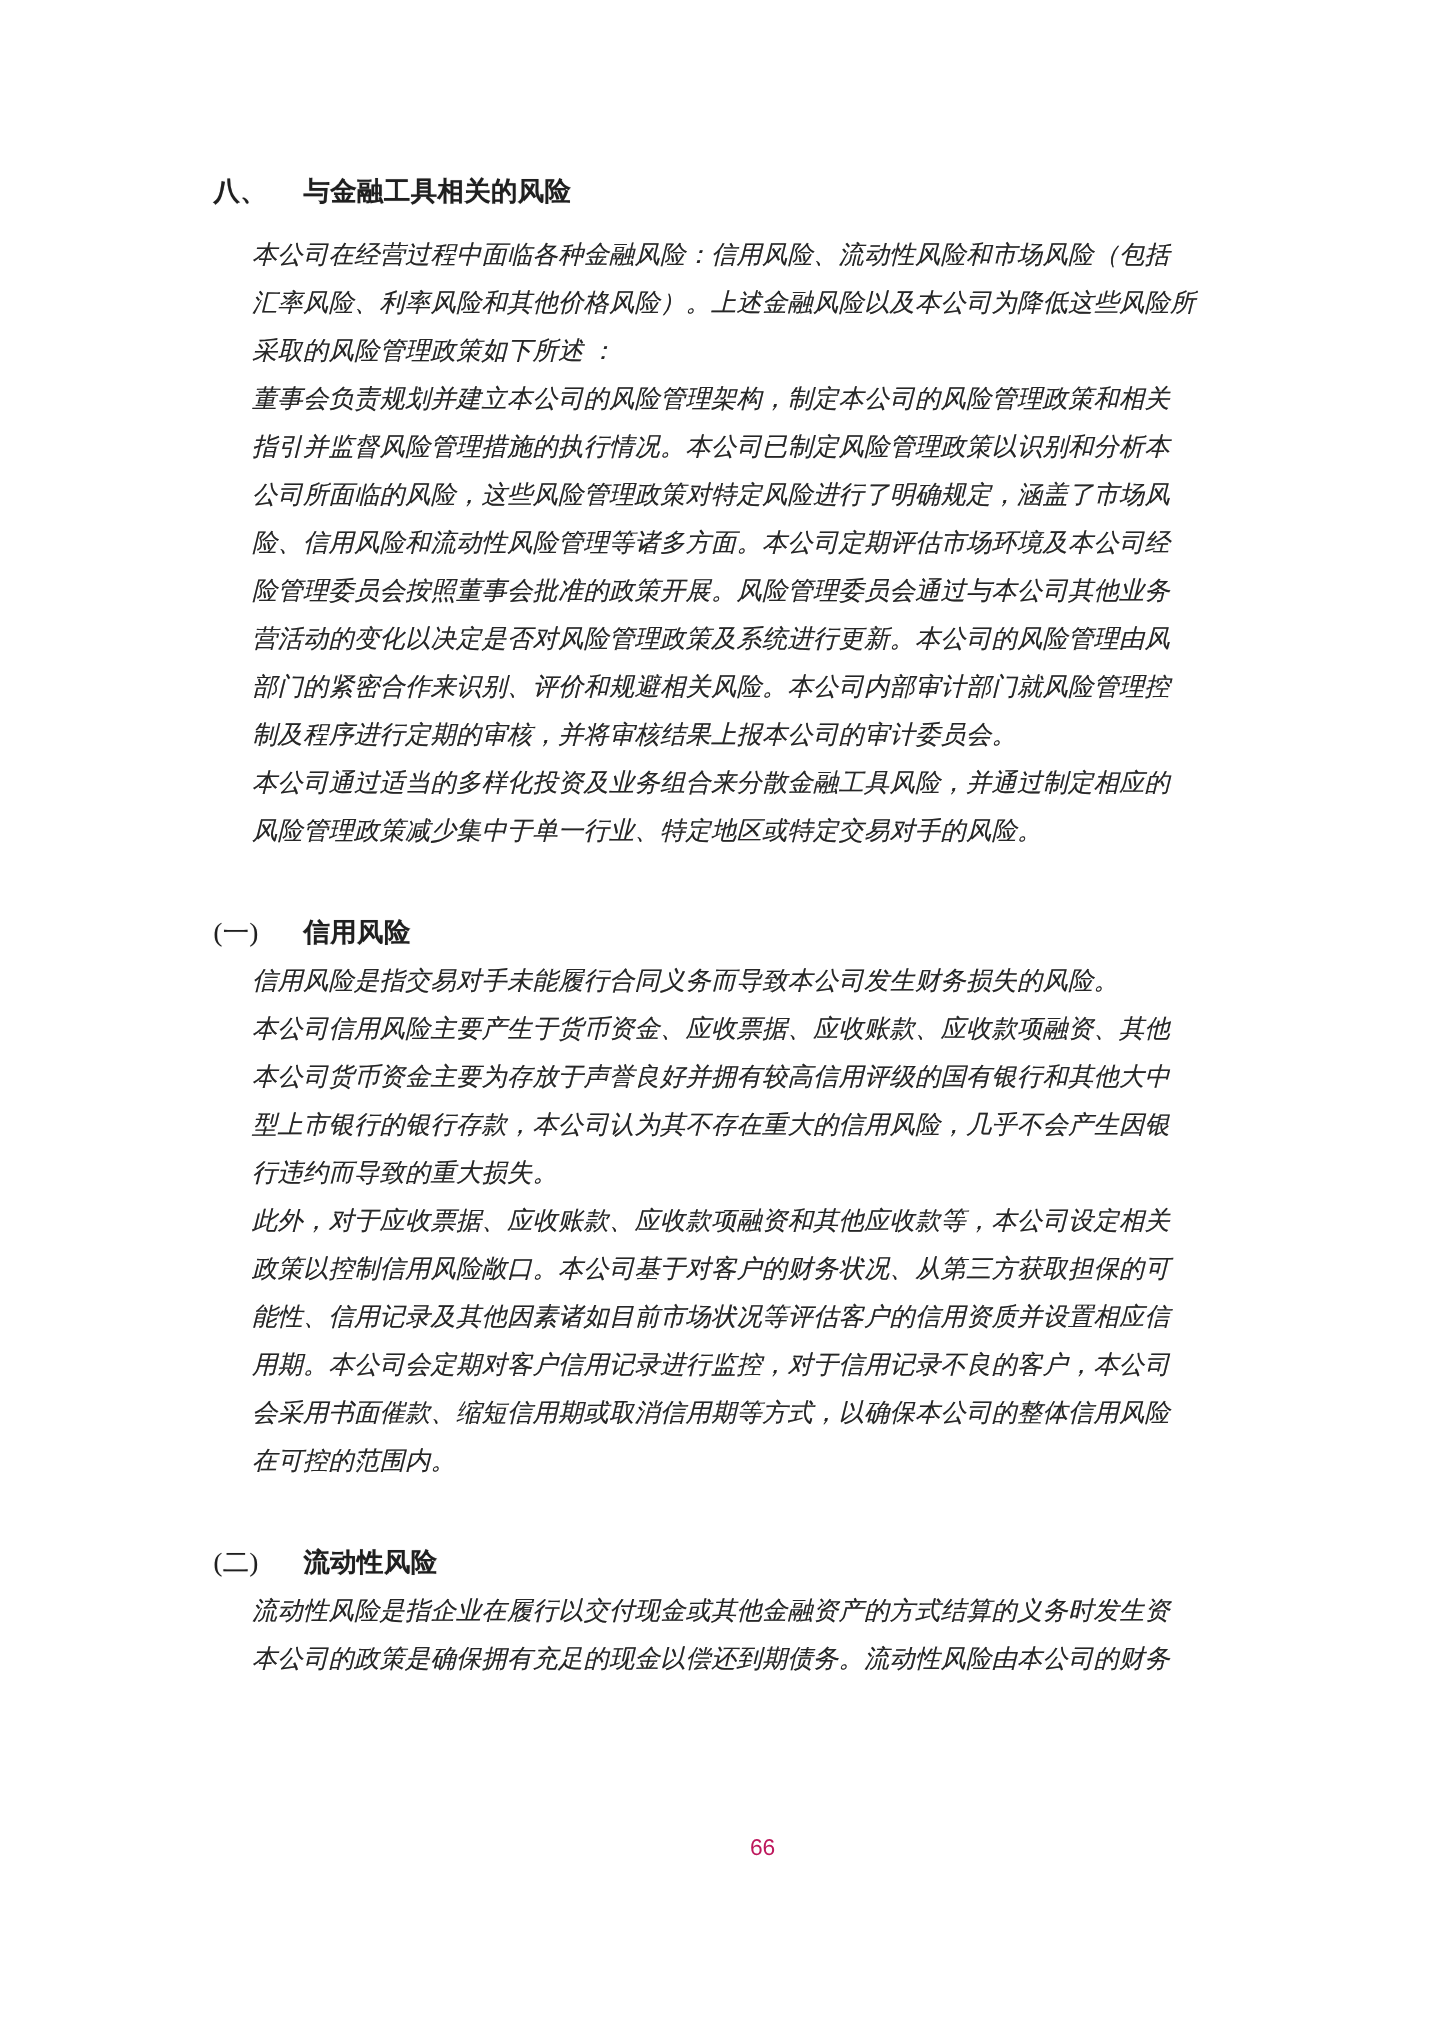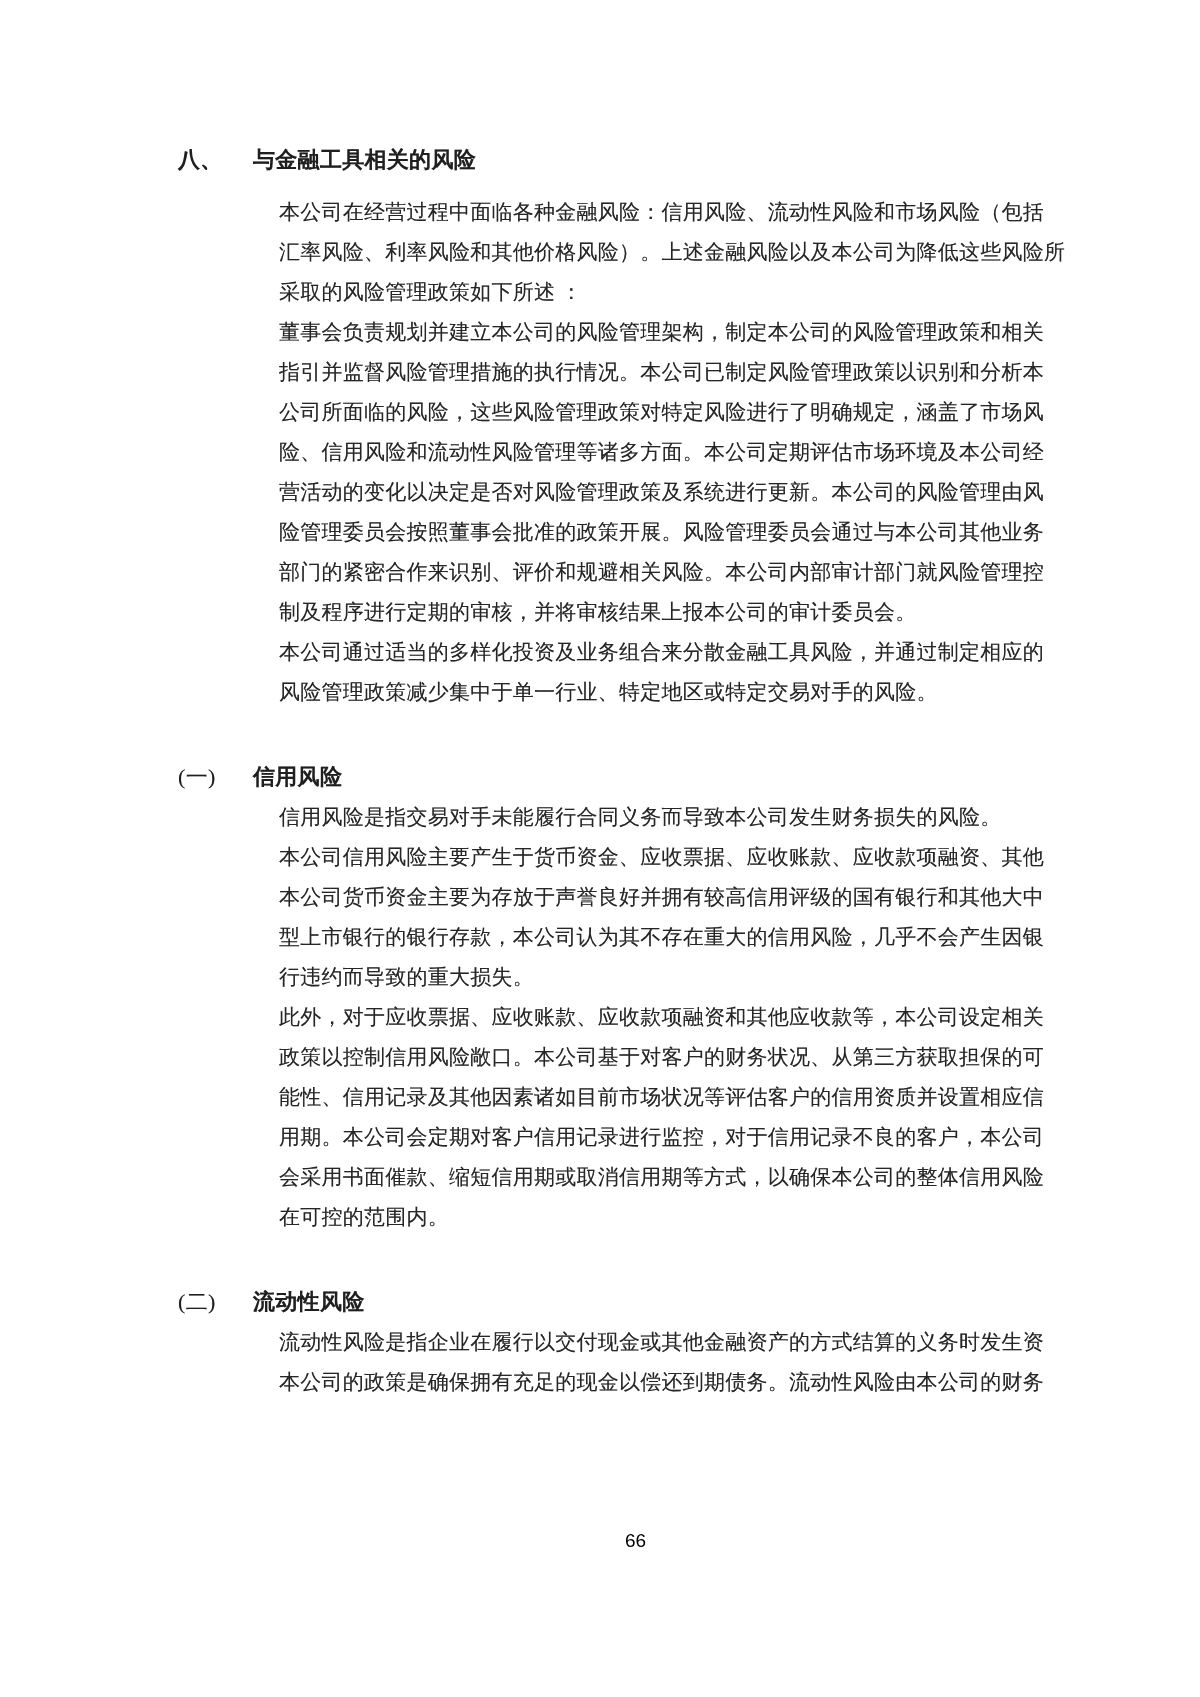--- a/index.html
+++ b/index.html
@@ -40,40 +40,41 @@
   .heading.section .h-num {
     font-weight: bold;
   }
   .heading.sub {
     margin-top: 45px;
   }
   .heading .h-title {
     font-weight: bold;
   }
   .para {
-    margin-left: 101px;
+    margin-left: 32px;
     width: 765px;
+    font-style: italic;
   }
   .line {
     font-size: 21px;
     line-height: 40px;
     letter-spacing: 0.25px;
     white-space: nowrap;
     text-shadow: 0 0 0.55px rgba(38,38,38,0.4);
   }
   .page-num {
     position: absolute;
     left: 253px;
     top: 1528px;
     width: 765px;
     text-align: center;
     font-family: "Liberation Sans", sans-serif;
     font-size: 19px;
     line-height: 26px;
-    color: #000000;
+    color: #be185d;
   }
 </style>
 </head>
 <body>
 
 <div class="page">
   <div class="content" id="doc-content">
       <div class="heading section">
         <span class="h-num">八、</span>
         <span class="h-title">与金融工具相关的风险</span>
@@ -81,22 +82,22 @@
       <div class="para">
         <div class="line">本公司在经营过程中面临各种金融风险：信用风险、流动性风险和市场风险（包括</div>
         <div class="line">汇率风险、利率风险和其他价格风险）。上述金融风险以及本公司为降低这些风险所</div>
         <div class="line">采取的风险管理政策如下所述 ：</div>
       </div>
       <div class="para">
         <div class="line">董事会负责规划并建立本公司的风险管理架构，制定本公司的风险管理政策和相关</div>
         <div class="line">指引并监督风险管理措施的执行情况。本公司已制定风险管理政策以识别和分析本</div>
         <div class="line">公司所面临的风险，这些风险管理政策对特定风险进行了明确规定，涵盖了市场风</div>
         <div class="line">险、信用风险和流动性风险管理等诸多方面。本公司定期评估市场环境及本公司经</div>
+        <div class="line">险管理委员会按照董事会批准的政策开展。风险管理委员会通过与本公司其他业务</div>
         <div class="line">营活动的变化以决定是否对风险管理政策及系统进行更新。本公司的风险管理由风</div>
-        <div class="line">险管理委员会按照董事会批准的政策开展。风险管理委员会通过与本公司其他业务</div>
         <div class="line">部门的紧密合作来识别、评价和规避相关风险。本公司内部审计部门就风险管理控</div>
         <div class="line">制及程序进行定期的审核，并将审核结果上报本公司的审计委员会。</div>
       </div>
       <div class="para">
         <div class="line">本公司通过适当的多样化投资及业务组合来分散金融工具风险，并通过制定相应的</div>
         <div class="line">风险管理政策减少集中于单一行业、特定地区或特定交易对手的风险。</div>
       </div>
       <div class="heading sub">
         <span class="h-num">(一)</span>
         <span class="h-title">信用风险</span>

